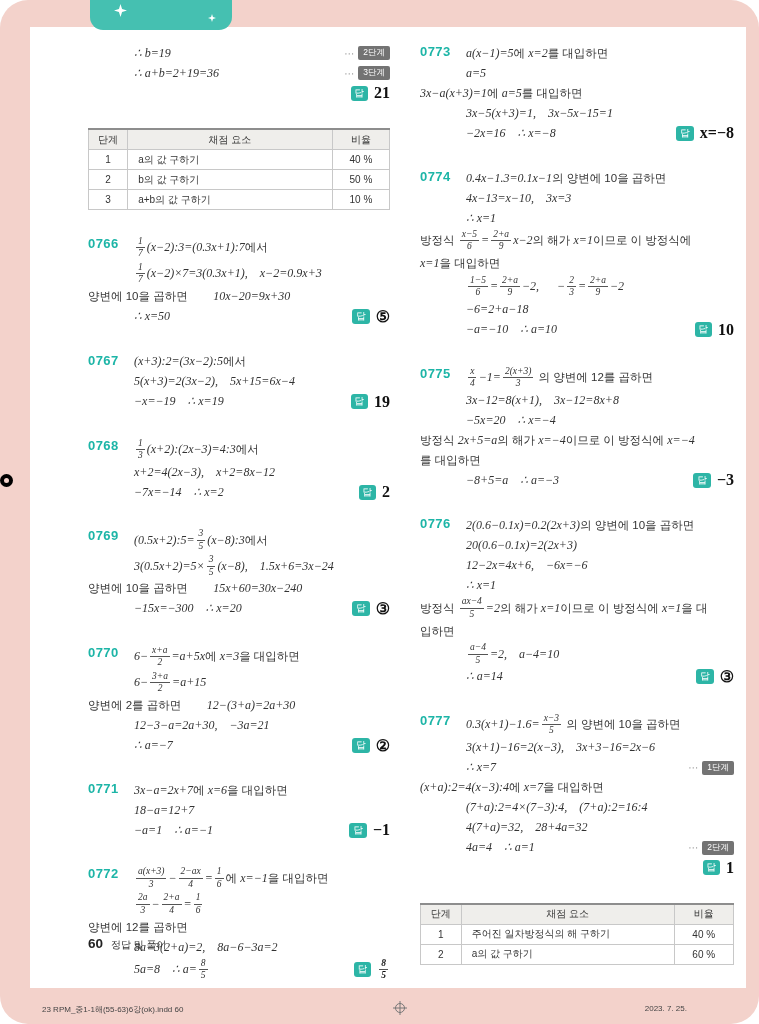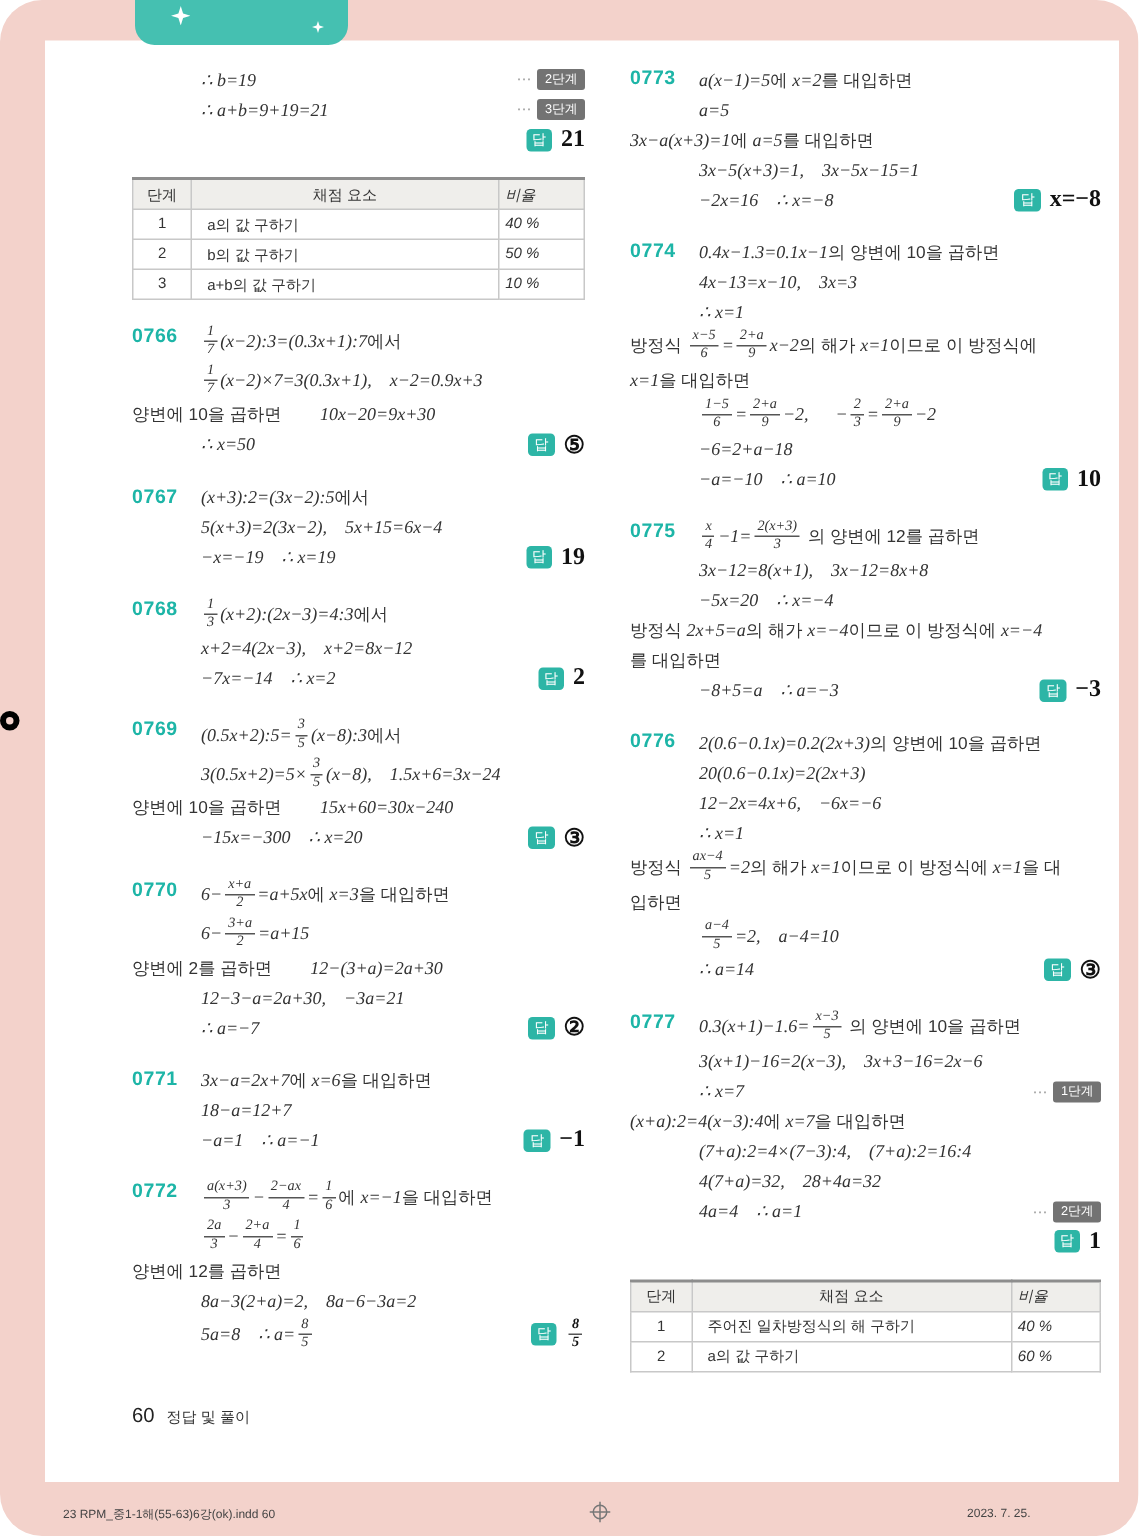--- a/index.html
+++ b/index.html
@@ -12,21 +12,21 @@
         border-radius:0 0 13px 13px;z-index:3;}
   .sparkle{position:absolute;background:#ffffff;
            clip-path:polygon(50% 0,62% 38%,100% 50%,62% 62%,50% 100%,38% 62%,0 50%,38% 38%);}
   .sparkle.s1{left:24px;top:4px;width:13px;height:13px;}
   .sparkle.s2{right:16px;top:14px;width:8px;height:8px;}
 
   .col{position:absolute;top:16px;}
   .col-left{left:58px;width:302px;}
   .col-right{left:390px;width:314px;}
 
-  .block{position:relative;margin-top:15px;}
+  .block{position:relative;margin-top:25px;}
   .block:first-child{margin-top:0;}
   .pnum{position:absolute;left:0;top:1px;color:#1db5a7;font-weight:bold;font-size:13px;
         letter-spacing:.4px;font-family:"Liberation Sans",sans-serif;}
 
   .line{display:flex;align-items:center;margin-left:46px;min-height:20px;}
   .line.out{margin-left:0;}
   .line-left{display:flex;align-items:center;}
   .line-right{margin-left:auto;display:flex;align-items:center;padding-left:8px;}
 
   .math{font-family:"Liberation Serif",serif;font-style:italic;font-size:12px;color:#333;white-space:pre;}
@@ -43,25 +43,25 @@
         font-family:"Liberation Sans",sans-serif;white-space:nowrap;}
   .ans{background:#2db5a6;color:#fff;font-size:9.5px;padding:1px 4px;border-radius:3px;
        margin-right:6px;font-family:"Liberation Sans",sans-serif;}
   .ansval{font-family:"Liberation Serif",serif;font-weight:bold;font-size:16px;color:#111;white-space:pre;}
 
   .ctable{width:100%;border-collapse:collapse;margin:10px 0 2px;border-top:2px solid #8d8d8d;}
   .ctable th,.ctable td{border:1px solid #c8c8c8;font-size:10px;padding:2.5px 4px;color:#333;
         font-family:"Liberation Sans",sans-serif;}
   .ctable th{background:#efeeeb;font-weight:400;text-align:center;}
   .ctable th.c0,.ctable td.c0{width:13%;text-align:center;}
-  .ctable th.c2,.ctable td.c2{width:19%;text-align:left;font-style:italic;}
+  .ctable th.c2,.ctable td.c2{width:19%;text-align:center;}
   .ctable td.c1{text-align:left;padding-left:10px;}
 
   .pagefoot{position:absolute;left:58px;bottom:36px;display:flex;align-items:baseline;}
-  .pf-num{font-size:13.5px;font-weight:normal;color:#222;}
+  .pf-num{font-size:13.5px;font-weight:bold;color:#222;}
   .pf-label{font-size:10px;color:#333;margin-left:8px;}
 
   .regmark{position:absolute;left:0px;top:474px;width:13px;height:13px;background:#000;border-radius:50%;}
   .reghole{position:absolute;left:4px;top:4px;width:5px;height:5px;background:#f3d2cb;border-radius:50%;}
   .crosshair{position:absolute;left:393px;top:1001px;}
 
   .printfoot-left{position:absolute;left:42px;top:1004px;font-size:8px;color:#444;}
   .printfoot-right{position:absolute;right:72px;top:1004px;font-size:8px;color:#444;}
 </style>
 </head>
@@ -80,21 +80,21 @@
             <span class="line-left">
               <span class="math">∴ b=19</span>
             </span>
             <span class="line-right">
               <span class="dots">⋯</span>
               <span class="step">2단계</span>
             </span>
           </div>
           <div class="line">
             <span class="line-left">
-              <span class="math">∴ a+b=9+19=21</span>
+              <span class="math">∴ a+b=2+19=36</span>
             </span>
             <span class="line-right">
               <span class="dots">⋯</span>
               <span class="step">3단계</span>
             </span>
           </div>
           <div class="line">
             <span class="line-left"></span>
             <span class="line-right">
               <span class="ans">답</span>

